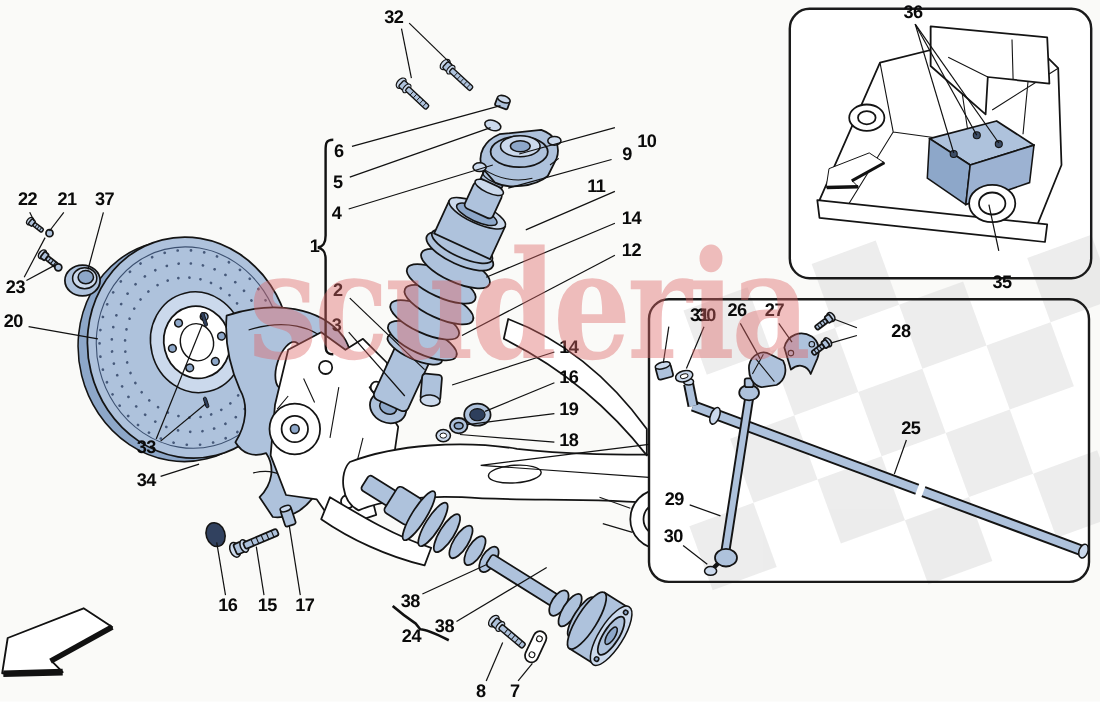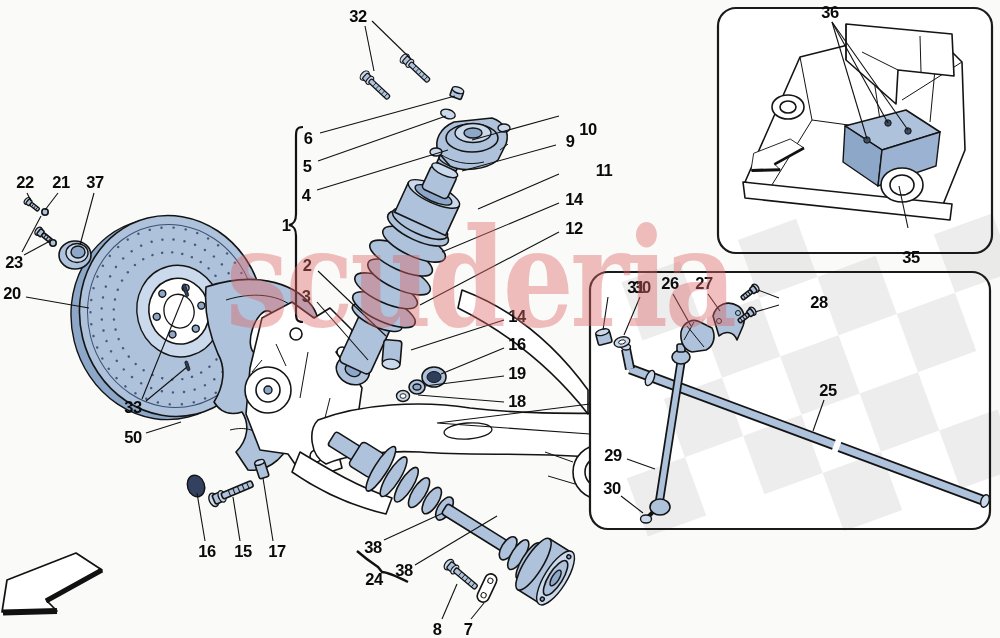--- a/index.html
+++ b/index.html
@@ -401,36 +401,36 @@
         <line x1="824" y1="400" x2="813" y2="431" class="leader"></line>
         <line x1="627" y1="459" x2="655" y2="469" class="leader"></line>
         <line x1="621" y1="496" x2="643" y2="513" class="leader"></line>
       </g>
 </svg>
 
 <div id="callouts">
       <div class="callout" style="left: 358px; top: 16px;">32</div>
       <div class="callout" style="left: 588px; top: 112px; margin-top: 17px;">10</div>
       <div class="callout" style="left: 570px; top: 141px;">9</div>
-      <div class="callout" style="left: 604px; top: 170px;">11</div>
+      <div class="callout" style="left: 542px; top: 170px;">11</div>
       <div class="callout" style="left: 574px; top: 199px;">14</div>
       <div class="callout" style="left: 574px; top: 228px;">12</div>
       <div class="callout" style="left: 308px; top: 138px;">6</div>
       <div class="callout" style="left: 307px; top: 166px;">5</div>
       <div class="callout" style="left: 306px; top: 195px;">4</div>
       <div class="callout" style="left: 286px; top: 225px;">1</div>
       <div class="callout" style="left: 307px; top: 265px;">2</div>
       <div class="callout" style="left: 306px; top: 296px;">3</div>
       <div class="callout" style="left: 25px; top: 182px;">22</div>
       <div class="callout" style="left: 61px; top: 182px;">21</div>
       <div class="callout" style="left: 95px; top: 182px;">37</div>
       <div class="callout" style="left: 14px; top: 262px;">23</div>
       <div class="callout" style="left: 12px; top: 293px;">20</div>
       <div class="callout" style="left: 133px; top: 407px;">33</div>
-      <div class="callout" style="left: 133px; top: 437px;">50</div>
+      <div class="callout" style="left: 133px; top: 437px;">34</div>
       <div class="callout" style="left: 517px; top: 316px;">14</div>
       <div class="callout" style="left: 517px; top: 344px;">16</div>
       <div class="callout" style="left: 517px; top: 373px;">19</div>
       <div class="callout" style="left: 517px; top: 401px;">18</div>
       <div class="callout" style="left: 207px; top: 551px;">16</div>
       <div class="callout" style="left: 243px; top: 551px;">15</div>
       <div class="callout" style="left: 277px; top: 551px;">17</div>
       <div class="callout" style="left: 373px; top: 547px;">38</div>
       <div class="callout" style="left: 374px; top: 579px;">24</div>
       <div class="callout" style="left: 404px; top: 570px;">38</div>

